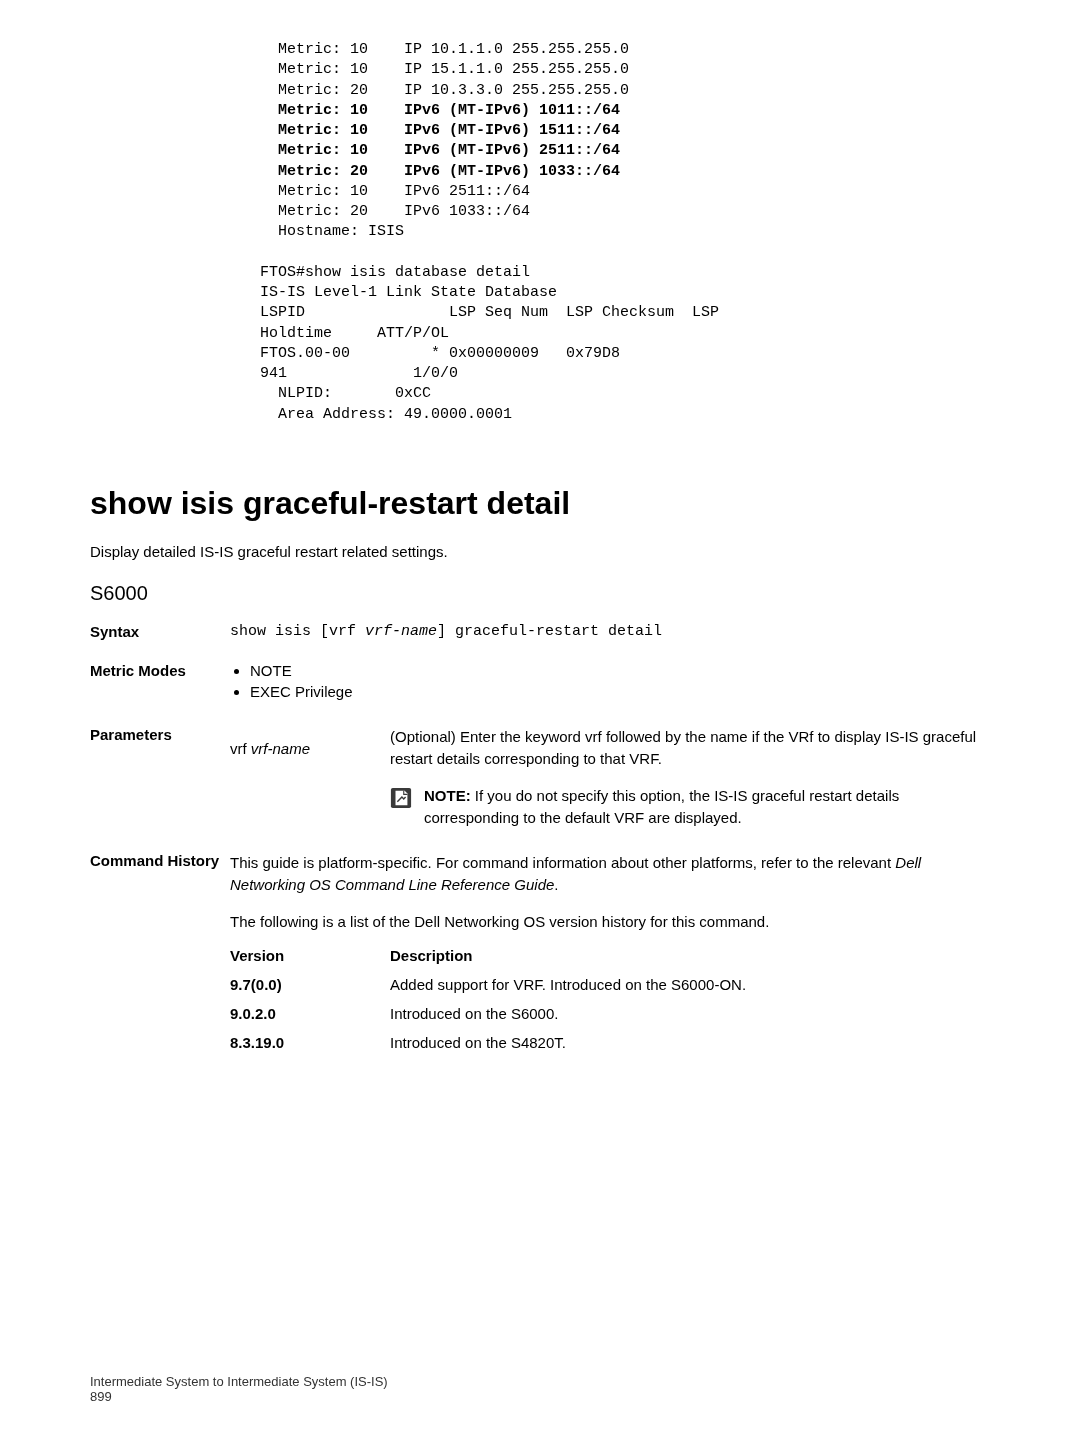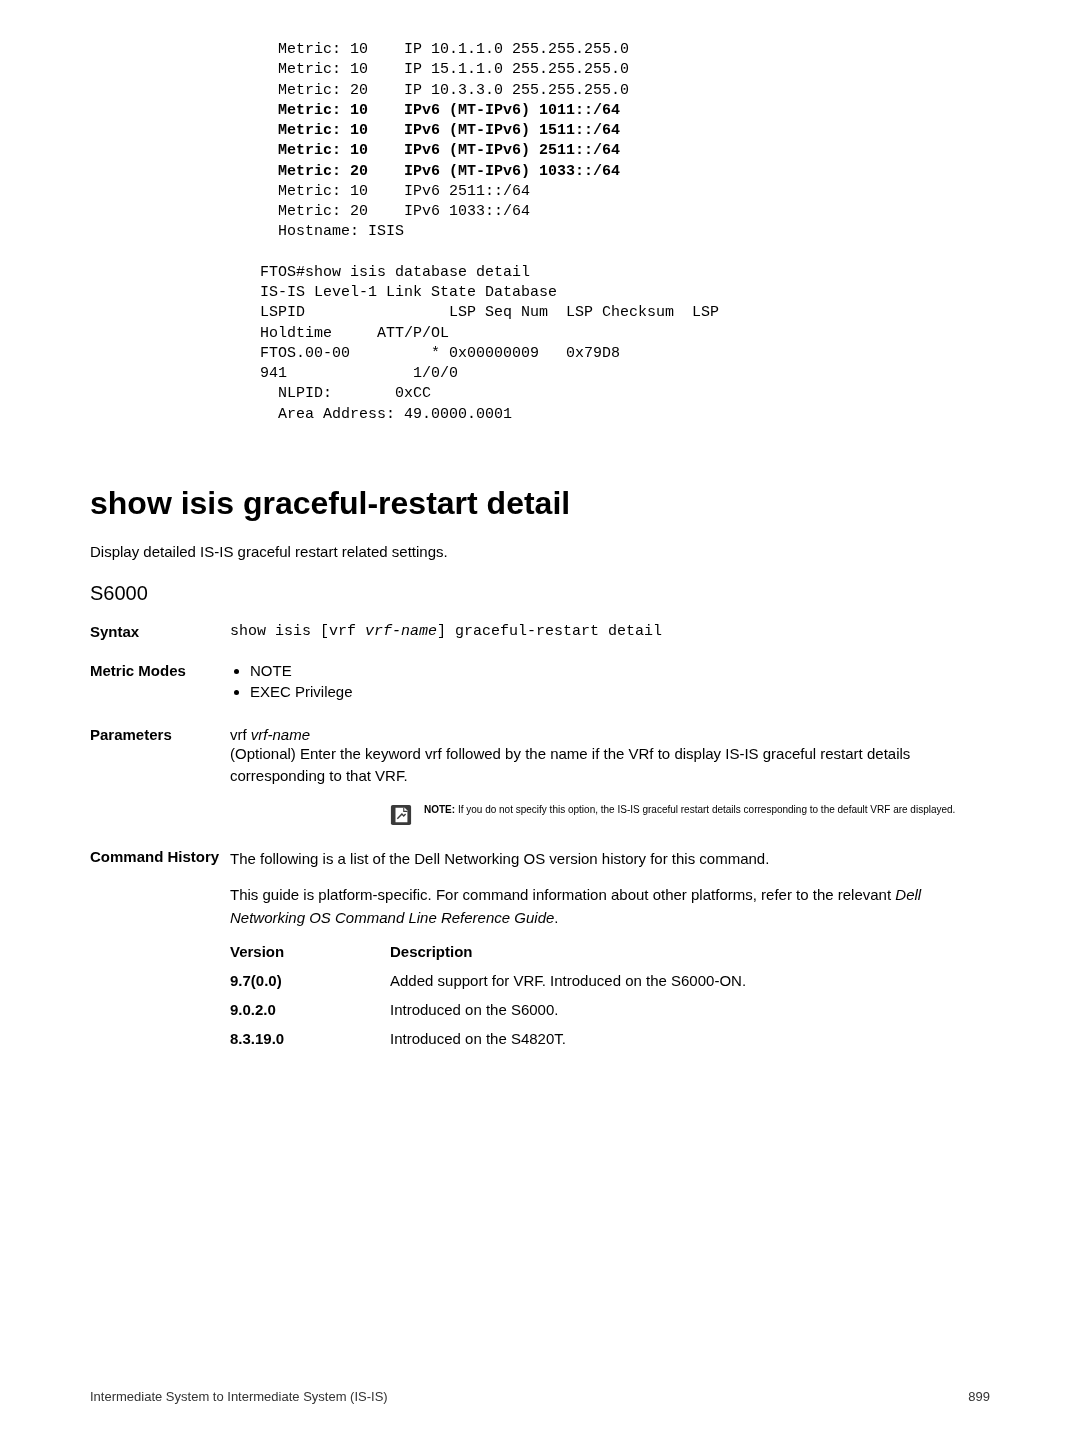--- a/index.html
+++ b/index.html
@@ -56,22 +56,21 @@
     font-size: 15px;
   }
   .syntax-code .ital { font-style: italic; }
   ul.bullets {
     list-style: disc;
     padding-left: 20px;
   }
   ul.bullets li { margin-bottom: 4px; font-size: 15px; }
   .param-row {
     display: flex;
-    align-items: flex-start;
-    flex-direction: column;
+    align-items: center;
   }
   .param-name {
     width: 160px;
     font-size: 15px;
     flex-shrink: 0;
   }
   .param-name .vrfword { }
   .param-name .vrfname { font-style: italic; }
   .param-desc {
     flex: 1;
@@ -85,21 +84,21 @@
     margin-left: 160px;
   }
   .note-icon {
     width: 22px;
     height: 22px;
     flex-shrink: 0;
     margin-right: 12px;
     margin-top: 2px;
   }
   .note-icon svg { width: 22px; height: 22px; }
-  .note-text { font-size: 10px; line-height: 1.5; }
+  .note-text { font-size: 15px; line-height: 1.5; }
   .note-text .note-label { font-weight: 600; }
   .history-desc { font-size: 15px; line-height: 1.5; margin-bottom: 14px; }
   .history-desc .ital { font-style: italic; }
   .version-table { width: 100%; }
   .version-header {
     display: flex;
     font-weight: 600;
     font-size: 15px;
     margin-bottom: 12px;
   }
@@ -113,20 +112,21 @@
   .vcol2 { flex: 1; }
   .footer {
     position: absolute;
     bottom: 30px;
     left: 90px;
     right: 90px;
     display: flex;
     justify-content: space-between;
     font-size: 13px;
     color: #333;
+    flex-direction: column;
   }
 </style>
 </head>
 <body>
 
 <div class="codeblock" id="codeblock"><span>  Metric: 10    IP 10.1.1.0 255.255.255.0
 </span><span>  Metric: 10    IP 15.1.1.0 255.255.255.0
 </span><span>  Metric: 20    IP 10.3.3.0 255.255.255.0
 </span><span class="bold">  Metric: 10    IPv6 (MT-IPv6) 1011::/64
 </span><span class="bold">  Metric: 10    IPv6 (MT-IPv6) 1511::/64
@@ -188,24 +188,24 @@
       <div class="note-text">
         <span class="note-label">NOTE: </span><span>If you do not specify this option, the IS-IS graceful restart details corresponding to the default VRF are displayed.</span>
       </div>
     </div>
   </div>
 </div>
 
 <div class="row">
   <div class="label-col">Command History</div>
   <div class="content-col">
-    <p class="history-desc">The following is a list of the Dell Networking OS version history for this command.</p>
     <p class="history-desc">
       <span>This guide is platform-specific. For command information about other platforms, refer to the relevant </span><span class="ital">Dell Networking OS Command Line Reference Guide</span><span>.</span>
     </p>
+    <p class="history-desc">The following is a list of the Dell Networking OS version history for this command.</p>
     <div class="version-table">
       <div class="version-header">
         <div class="vcol1">Version</div>
         <div class="vcol2">Description</div>
       </div>
       <div id="version-rows">
           <div class="version-row">
             <div class="vcol1" style="font-weight: 600;">9.7(0.0)</div>
             <div class="vcol2">Added support for VRF. Introduced on the S6000-ON.</div>
           </div>

